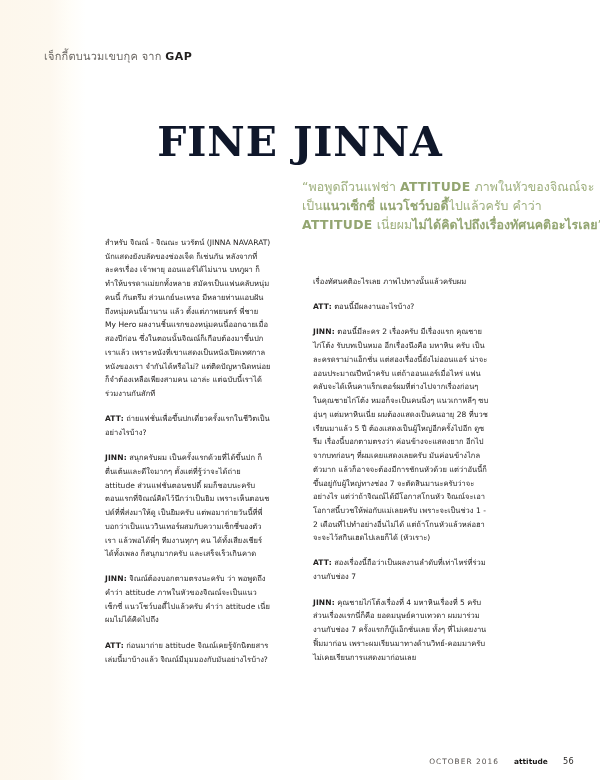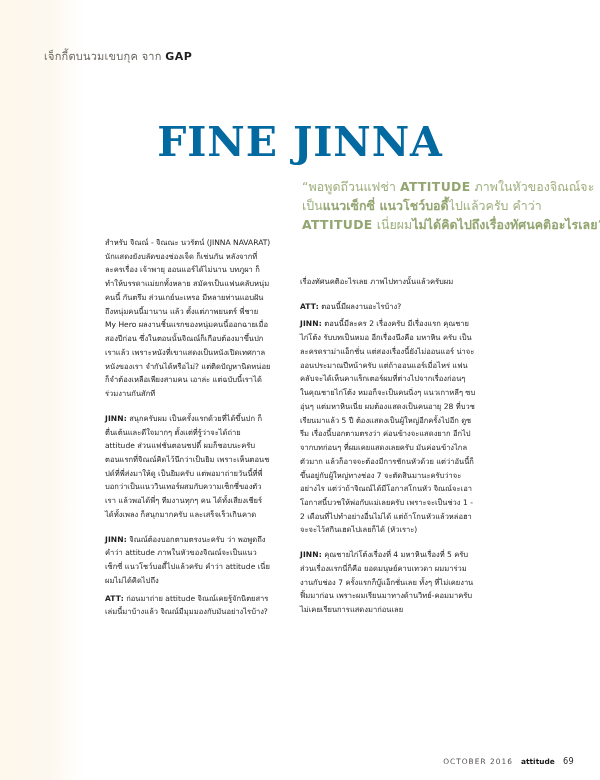--- a/index.html
+++ b/index.html
@@ -53,21 +53,21 @@
   .headline {
     position: absolute;
     left: 0;
     top: 91px;
     width: 600px;
     text-align: center;
     font-family: "DejaVu Serif", "Liberation Serif", serif;
     font-weight: bold;
     font-size: 41px;
     letter-spacing: .022em;
-    color: #0369a1;
+    color: #0f172a;
     white-space: nowrap;
   }
 
   
   .pullquote {
     position: absolute;
     left: 262px;
     top: 166px;
     width: 312px;
     font-size: 12.4px;
@@ -84,35 +84,35 @@
 
   
   .col {
     position: absolute;
     font-size: 7.55px;
     line-height: 1.82;
     color: #232120;
     text-align: left;
   }
   .col-left  { left: 105px; top: 236px; width: 166px; }
-  .col-right { left: 300px; top: 275px; width: 176px; }
+  .col-right { left: 313px; top: 275px; width: 176px; }
 
   .col p { margin: 0; }
-  .col p + p { margin-top: 4px; }
+  .col p + p { margin-top: 12px; }
   .col .gap { height: 11px; }
   .col .spk { font-weight: bold; letter-spacing: .015em; }
 
   
   .footer {
     position: absolute;
     right: 26px;
     bottom: 14px;
     display: flex;
     align-items: baseline;
-    gap: 8px;
+    gap: 15px;
     font-size: 7.4px;
     letter-spacing: .13em;
     color: #55514e;
     text-align: right;
   }
   .footer .issue { letter-spacing: .14em; }
   .footer .mag {
     font-weight: bold;
     letter-spacing: .005em;
     color: #1a1918;
@@ -139,37 +139,39 @@
   <h1 class="headline">FINE JINNA</h1>
 
   <blockquote class="pullquote">
     <span>“พอพูดถึวนแฟช่า </span><span class="en">ATTITUDE</span><span> ภาพในหัวของจิณณ์จะเป็น</span><b>แนวเซ็กซี่ แนวโชว์บอดี้</b><span>ไปแล้วครับ คำว่า </span><span class="en">ATTITUDE</span><span> เนี่ยผม</span><b>ไม่ได้คิดไปถึงเรื่องทัศนคติอะไรเลย</b><span>”</span>
   </blockquote>
 
   <div class="col col-left">
     <p>สำหรับ จิณณ์ - จิณณะ นวรัตน์ (JINNA NAVARAT) นักแสดงยังบลัดของช่องเจ็ด ก็เช่นกัน หลังจากที่ละครเรื่อง เจ้าพายุ ออนแอร์ได้ไม่นาน บทภูผา ก็ทำให้บรรดาแม่ยกทั้งหลาย สมัครเป็นแฟนคลับหนุ่มคนนี้ กันตรึม ส่วนเกย์นะเหรอ มีหลายท่านแอบฝันถึงหนุ่มคนนี้มานาน แล้ว ตั้งแต่ภาพยนตร์ พี่ชาย My Hero ผลงานชิ้นแรกของหนุ่มคนนี้ออกฉายเมื่อสองปีก่อน ซึ่งในตอนนั้นจิณณ์ก็เกือบต้องมาขึ้นปกเราแล้ว เพราะหนังที่เขาแสดงเป็นหนังเปิดเทศกาลหนังของเรา จำกันได้หรือไม่? แต่ติดปัญหานิดหน่อย ก็จำต้องเหลือเพียงสามคน เอาล่ะ แต่ฉบับนี้เราได้ร่วมงานกันสักที</p>
 
     <div class="gap"></div>
+    <p><span class="spk">ATT:</span><span> ถ่ายแฟชั่นเพื่อขึ้นปกเดี่ยวครั้งแรกในชีวิตเป็นอย่างไรบ้าง?</span></p>
     <p><span class="spk">JINN:</span><span> สนุกครับผม เป็นครั้งแรกด้วยที่ได้ขึ้นปก ก็ตื่นเต้นและดีใจมากๆ ตั้งแต่ที่รู้ว่าจะได้ถ่าย attitude ส่วนแฟชั่นตอนชปดี์ ผมก็ชอบนะครับ ตอนแรกที่จิณณ์คิดไว้นึกว่าเป็นยิม เพราะเห็นตอนชปด์ที่พี่ส่งมาให้ดู เป็นยิมครับ แต่พอมาถ่ายวันนี้ที่พี่บอกว่าเป็นแนววินเทอร์ผสมกับความเซ็กซี่ของตัวเรา แล้วพอได้พี่ๆ ทีมงานทุกๆ คน ได้ทั้งเสียงเชียร์ ได้ทั้งเพลง ก็สนุกมากครับ และเสร็จเร็วเกินคาด</span></p>
 
     <div class="gap"></div>
     <p><span class="spk">JINN:</span><span> จิณณ์ต้องบอกตามตรงนะครับ ว่า พอพูดถึงคำว่า attitude ภาพในหัวของจิณณ์จะเป็นแนวเซ็กซี่ แนวโชว์บอดี้ไปแล้วครับ คำว่า attitude เนี่ยผมไม่ได้คิดไปถึง</span></p>
     <p><span class="spk">ATT:</span><span> ก่อนมาถ่าย attitude จิณณ์เคยรู้จักนิตยสารเล่มนี้มาบ้างแล้ว จิณณ์มีมุมมองกับมันอย่างไรบ้าง?</span></p>
   </div>
 
   <div class="col col-right">
     <p>เรื่องทัศนคติอะไรเลย ภาพไปทางนั้นแล้วครับผม</p>
 
     <div class="gap"></div>
     <p><span class="spk">ATT:</span><span> ตอนนี้มีผลงานอะไรบ้าง?</span></p>
     <p><span class="spk">JINN:</span><span> ตอนนี้มีละคร 2 เรื่องครับ มีเรื่องแรก คุณชายไก่โต้ง รับบทเป็นหมอ อีกเรื่องนึงคือ มหาหิน ครับ เป็นละครดราม่าแอ็กชั่น แต่สองเรื่องนี้ยังไม่ออนแอร์ น่าจะออนประมาณปีหน้าครับ แต่ถ้าออนแอร์เมื่อไหร่ แฟนคลับจะได้เห็นคาแร็กเตอร์ผมที่ต่างไปจากเรื่องก่อนๆ ในคุณชายไก่โต้ง หมอก็จะเป็นคนนิ่งๆ แนวเกาหลีๆ ซบอุ่นๆ แต่มหาหินเนี่ย ผมต้องแสดงเป็นคนอายุ 28 ที่บวชเรียนมาแล้ว 5 ปี ต้องแสดงเป็นผู้ใหญ่อีกครั้งไปอีก ดูซรีม เรื่องนี้บอกตามตรงว่า ค่อนข้างจะแสดงยาก อีกไปจากบทก่อนๆ ที่ผมเคยแสดงเลยครับ มันค่อนข้างไกลตัวมาก แล้วก็อาจจะต้องมีการชักนหัวด้วย แต่ว่าอันนี้ก็ขึ้นอยู่กับผู้ใหญ่ทางช่อง 7 จะตัดสินมานะครับว่าจะอย่างไร แต่ว่าถ้าจิณณ์ได้มีโอกาสโกนหัว จิณณ์จะเอาโอกาสนี้บวชให้พ่อกับแม่เลยครับ เพราะจะเป็นช่วง 1 - 2 เดือนที่ไปทำอย่างอื่นไม่ได้ แต่ถ้าโกนหัวแล้วหล่อฮาจะจะไว้สกินเฮดไปเลยก็ได้ (หัวเราะ)</span></p>
 
     <div class="gap"></div>
+    <p><span class="spk">ATT:</span><span> สองเรื่องนี้ถือว่าเป็นผลงานลำดับที่เท่าไหร่ที่ร่วมงานกับช่อง 7</span></p>
     <p><span class="spk">JINN:</span><span> คุณชายไก่โต้งเรื่องที่ 4 มหาหินเรื่องที่ 5 ครับ ส่วนเรื่องแรกนี่ก็คือ ยอดมนุษย์คาบเทวดา ผมมาร่วมงานกับช่อง 7 ครั้งแรกก็บู๊แอ็กชั่นเลย ทั้งๆ ที่ไม่เคยงานฟิ้มมาก่อน เพราะผมเรียนมาทางด้านวิทย์-คอมมาครับ ไม่เคยเรียนการแสดงมาก่อนเลย</span></p>
   </div>
 
   <div class="footer">
     <span class="issue">OCTOBER 2016</span>
     <span class="mag">attitude</span>
-    <span class="pageno">69</span>
+    <span class="pageno">56</span>
   </div>
 
 </div>
 
 </body></html>

